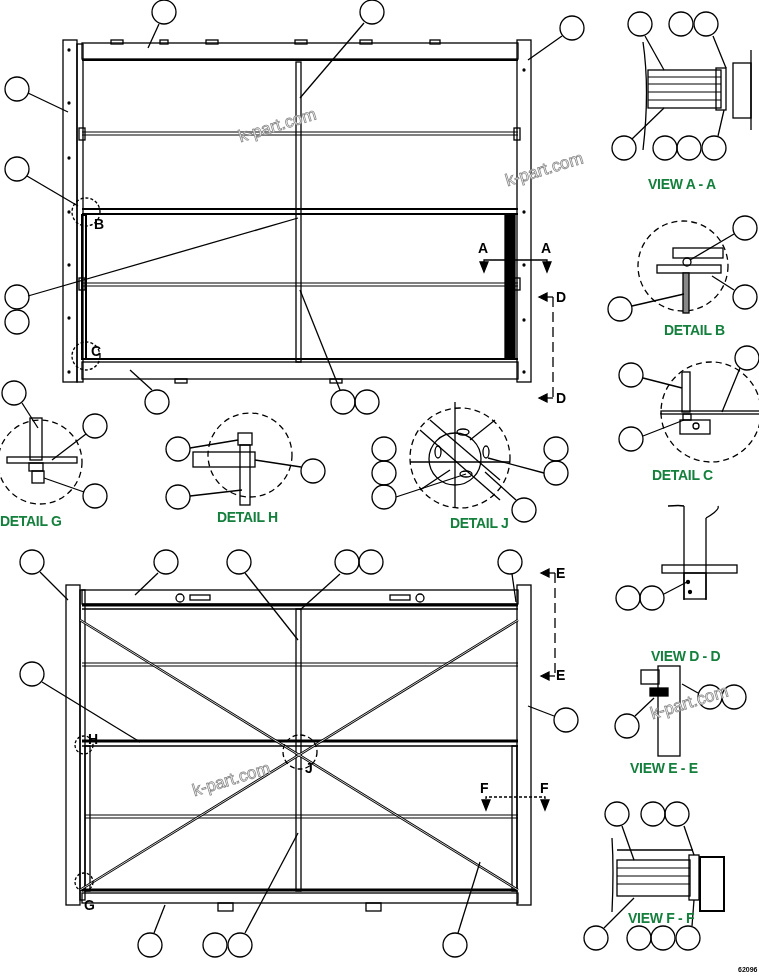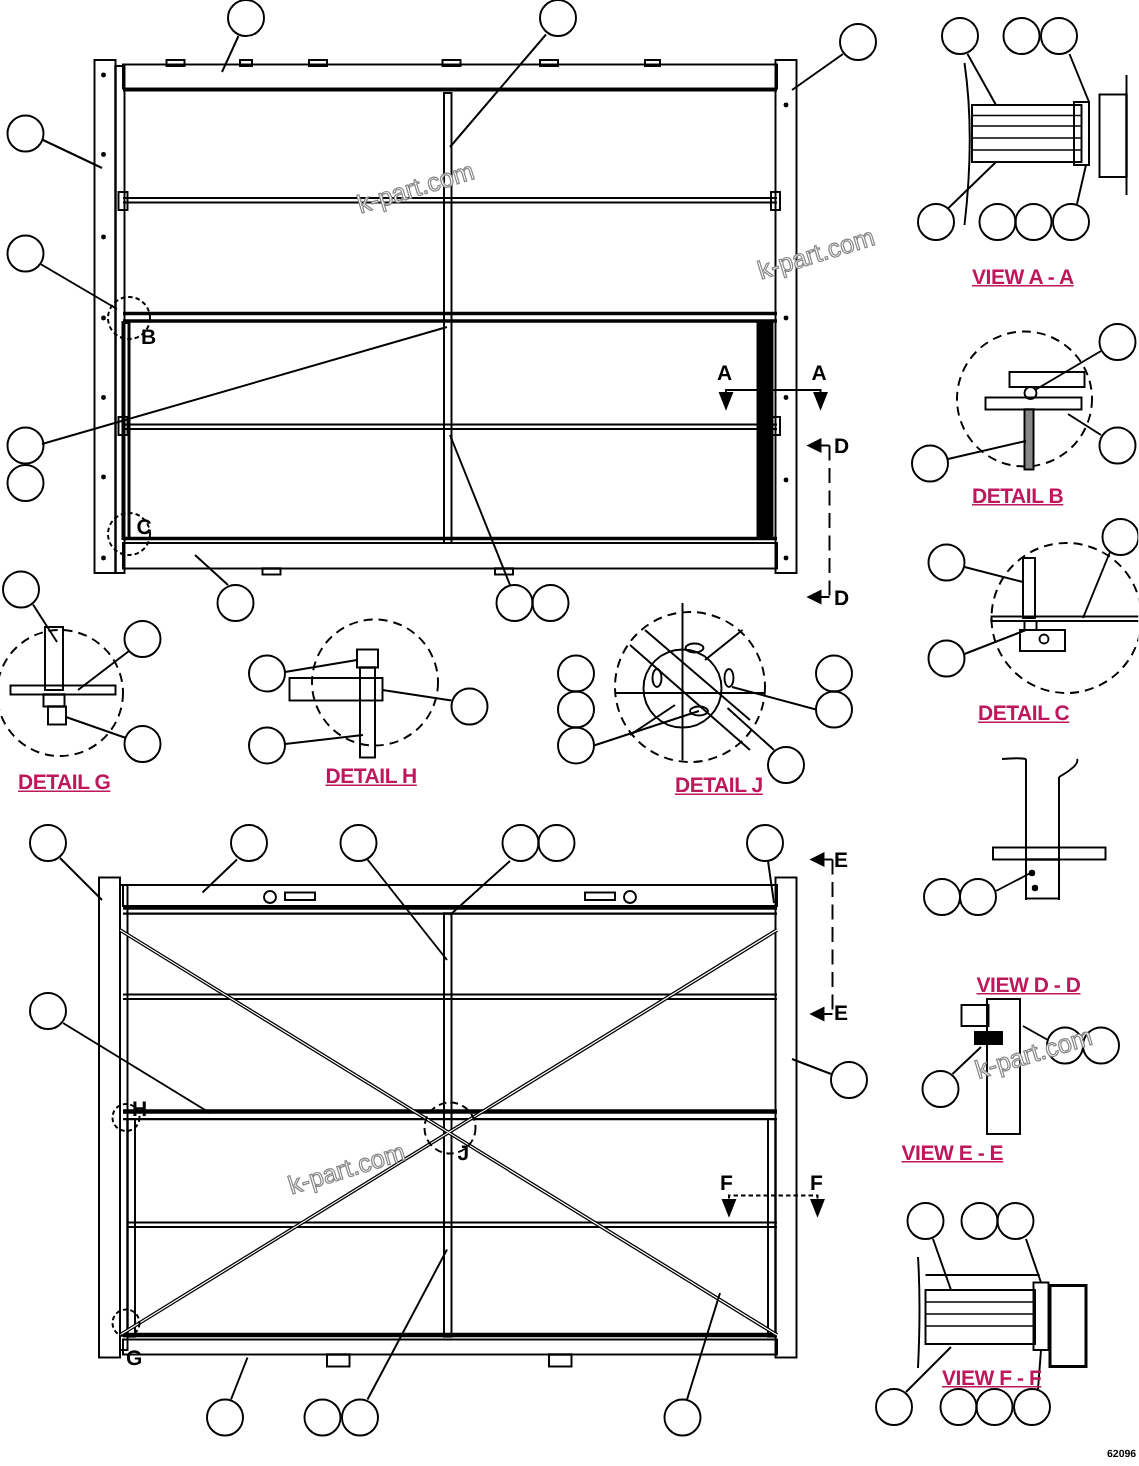--- a/index.html
+++ b/index.html
@@ -1,18 +1,18 @@
 <!DOCTYPE html>
 <html><head>
 <meta charset="utf-8">
 <style>
   html,body{margin:0;padding:0;background:#fff;}
   #canvas{position:relative;width:759px;height:977px;background:#ffffff;overflow:hidden;font-family:"Liberation Sans",sans-serif;}
   svg{position:absolute;left:0;top:0;}
-  .lbl{position:absolute;font-family:"Liberation Sans",sans-serif;font-weight:bold;color:#be185d;font-size:14px;letter-spacing:-0.3px;white-space:nowrap;text-decoration:underline;}
+  .lbl{position:absolute;font-family:"Liberation Sans",sans-serif;font-weight:bold;color:#15803d;font-size:14px;letter-spacing:-0.3px;white-space:nowrap;}
   .sect{position:absolute;font-family:"Liberation Sans",sans-serif;font-weight:bold;color:#000;font-size:14px;}
   .wm{position:absolute;font-family:"Liberation Sans",sans-serif;color:#fff;font-size:17px;transform:rotate(-17deg);transform-origin:left top;-webkit-text-stroke:0.8px #888;white-space:nowrap;}
   .drawno{position:absolute;font-family:"Liberation Sans",sans-serif;font-weight:bold;font-size:7px;color:#000;}
 </style>
 </head>
 <body>
 
 <div id="canvas">
 
 <svg width="759" height="977" viewBox="0 0 759 977" fill="none" stroke="#000" stroke-width="1.3">
@@ -342,24 +342,24 @@
 <div class="sect" style="left:556px;top:390px;">D</div>
 <div class="sect" style="left:556px;top:565px;">E</div>
 <div class="sect" style="left:556px;top:667px;">E</div>
 <div class="sect" style="left:480px;top:780px;">F</div>
 <div class="sect" style="left:540px;top:780px;">F</div>
 <div class="sect" style="left:88px;top:731px;">H</div>
 <div class="sect" style="left:305px;top:760px;">J</div>
 <div class="sect" style="left:84px;top:897px;">G</div>
 
 <div class="lbl" style="left:648px;top:176px;">VIEW A - A</div>
-<div class="lbl" style="left:648px;top:322px;text-align:center;">DETAIL B</div>
+<div class="lbl" style="left:664px;top:322px;text-align:center;">DETAIL B</div>
 <div class="lbl" style="left:652px;top:467px;">DETAIL C</div>
 <div class="lbl" style="left:651px;top:648px;">VIEW D - D</div>
-<div class="lbl" style="left:601px;top:760px;">VIEW E - E</div>
+<div class="lbl" style="left:630px;top:760px;">VIEW E - E</div>
 <div class="lbl" style="left:628px;top:910px;">VIEW F - F</div>
-<div class="lbl" style="left:12px;top:513px;">DETAIL G</div>
+<div class="lbl" style="left:0;top:513px;">DETAIL G</div>
 <div class="lbl" style="left:217px;top:509px;">DETAIL H</div>
 <div class="lbl" style="left:450px;top:515px;">DETAIL J</div>
 
 <div class="drawno" style="left:738px;top:966px;">62096</div>
 
 </div>
 
 </body></html>

